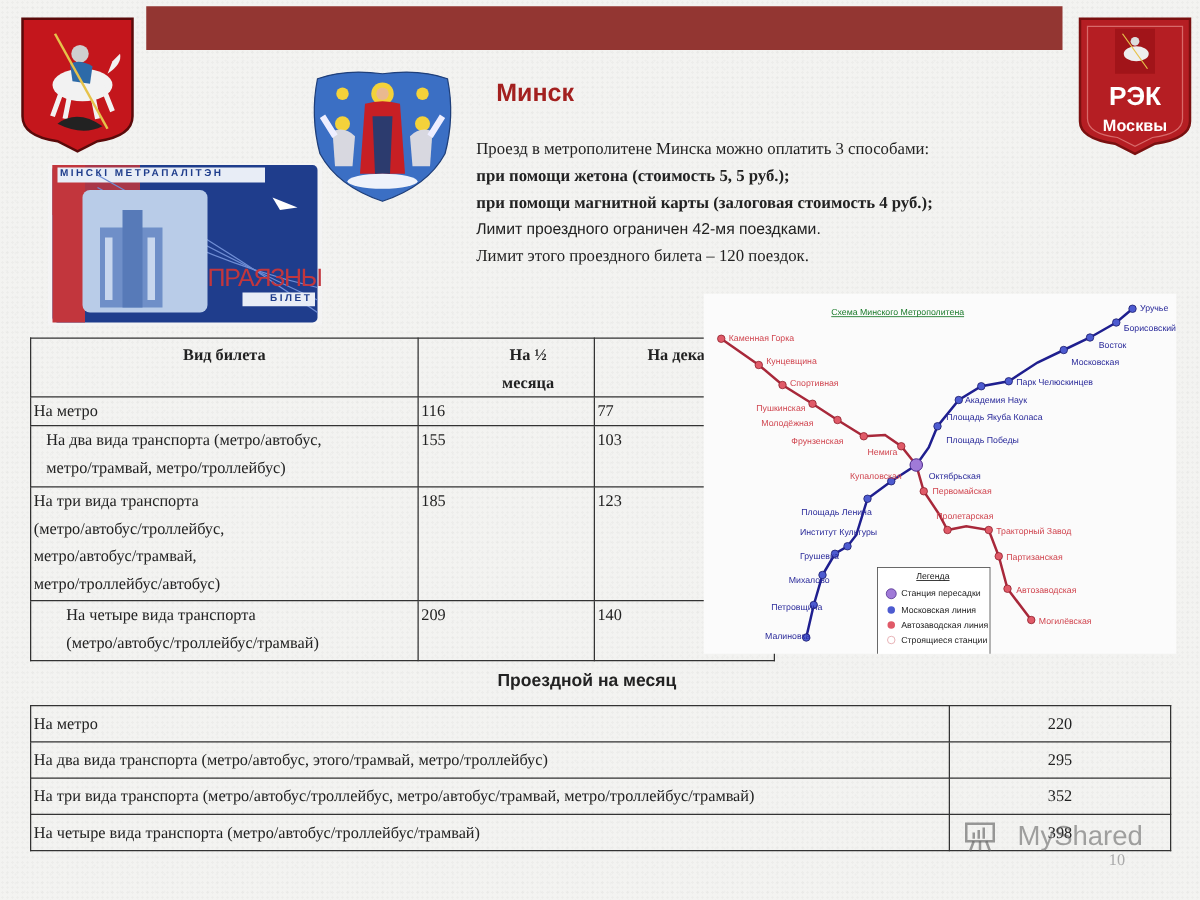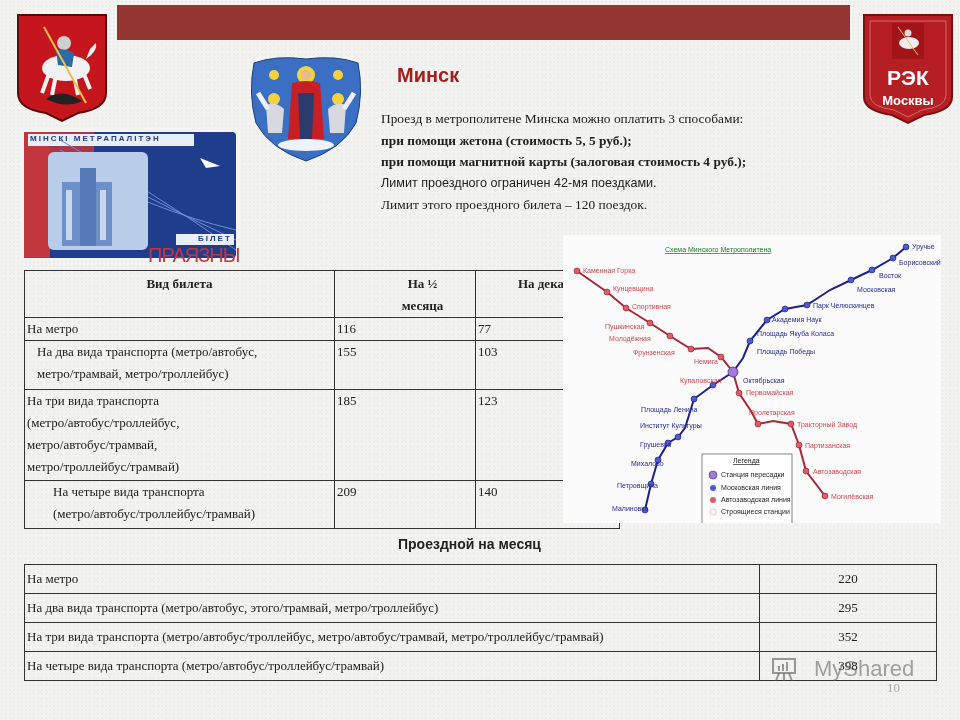--- a/index.html
+++ b/index.html
@@ -13,21 +13,21 @@
     background-position: 0 0, 2px 3px;
     font-family:"Liberation Serif", serif;
     color:#222;
   }
   .abs { position:absolute; }
   .top-bar { left:117px; top:5px; width:733px; height:35px; background:#933632; }
 
   .moscow-crest { left:16px; top:13px; width:92px; height:110px; }
   .rek-crest { left:862px; top:13px; width:92px; height:112px; }
   .minsk-crest { left:246px; top:53px; width:120px; height:110px; }
-  .card { left:20px; top:130px; width:220px; height:130px; }
+  .card { left:38px; top:130px; width:220px; height:130px; }
 
   .city-title { left:397px; top:64px; font-family:"Liberation Sans", sans-serif; font-weight:bold; font-size:20px; color:#a3201f; }
 
   .intro { left:381px; top:108px; width:460px; font-size:13.4px; line-height:21.6px; }
   .intro .l { white-space:nowrap; }
   .intro .b { font-weight:bold; }
   .intro .sans { font-family:"Liberation Sans", sans-serif; font-size:12.6px; }
 
   table { border-collapse:collapse; }
   .t1 { left:24px; top:270px; width:596px; font-size:13px; }
@@ -107,21 +107,21 @@
     <path d="M40 20 Q130 70 216 110" stroke="#6f8dd4" stroke-width="1" fill="none"></path>
     <path d="M40 30 Q130 80 216 100" stroke="#6f8dd4" stroke-width="1" fill="none"></path>
     <rect x="28" y="22" width="100" height="98" rx="6" fill="#b9cce8"></rect>
     <rect x="42" y="52" width="50" height="64" fill="#6f8fc8"></rect>
     <rect x="60" y="38" width="16" height="78" fill="#577ab8"></rect>
     <rect x="46" y="60" width="6" height="50" fill="#c8d7ee"></rect>
     <rect x="80" y="60" width="6" height="50" fill="#c8d7ee"></rect>
     <rect x="156" y="104" width="58" height="11" fill="#e8edf6"></rect>
   </svg>
   <div style="position:absolute;left:10px;top:4px;font-family:'Liberation Sans',sans-serif;font-size:8px;letter-spacing:2px;color:#1f3d8c;font-weight:bold;">МІНСКІ МЕТРАПАЛІТЭН</div>
-  <div style="position:absolute;left:128px;top:82px;font-family:'Liberation Sans',sans-serif;font-size:20px;color:#c2363d;letter-spacing:-1px;margin-top:32px;">ПРАЯЗНЫ</div>
+  <div style="position:absolute;left:128px;top:82px;font-family:'Liberation Sans',sans-serif;font-size:20px;color:#c2363d;letter-spacing:-1px;">ПРАЯЗНЫ</div>
   <div style="position:absolute;left:178px;top:104px;font-family:'Liberation Sans',sans-serif;font-size:8px;color:#1f3d8c;font-weight:bold;letter-spacing:2px;">БІЛЕТ</div>
 </div>
 
 <div class="abs city-title">Минск</div>
 
 <div class="abs intro">
   <div class="l">Проезд в метрополитене Минска можно оплатить 3 способами:</div>
   <div class="l b">при помощи жетона (стоимость 5, 5 руб.);</div>
   <div class="l b">при помощи магнитной карты (залоговая стоимость 4 руб.);</div>
   <div class="l sans">Лимит проездного ограничен 42-мя поездками.</div>
@@ -149,21 +149,21 @@
       <div>метро/трамвай, метро/троллейбус)</div>
     </td>
     <td class="num">155</td>
     <td class="num">103</td>
   </tr>
   <tr>
     <td style="height:90px;">
       <div>На три вида транспорта</div>
       <div>(метро/автобус/троллейбус,</div>
       <div>метро/автобус/трамвай,</div>
-      <div>метро/троллейбус/трамвай)</div>
+      <div>метро/троллейбус/автобус)</div>
     </td>
     <td class="num">185</td>
     <td class="num">123</td>
   </tr>
   <tr>
     <td style="height:47px;padding-left:28px;">
       <div>На четыре вида транспорта</div>
       <div>(метро/автобус/троллейбус/трамвай)</div>
     </td>
     <td class="num">209</td>

